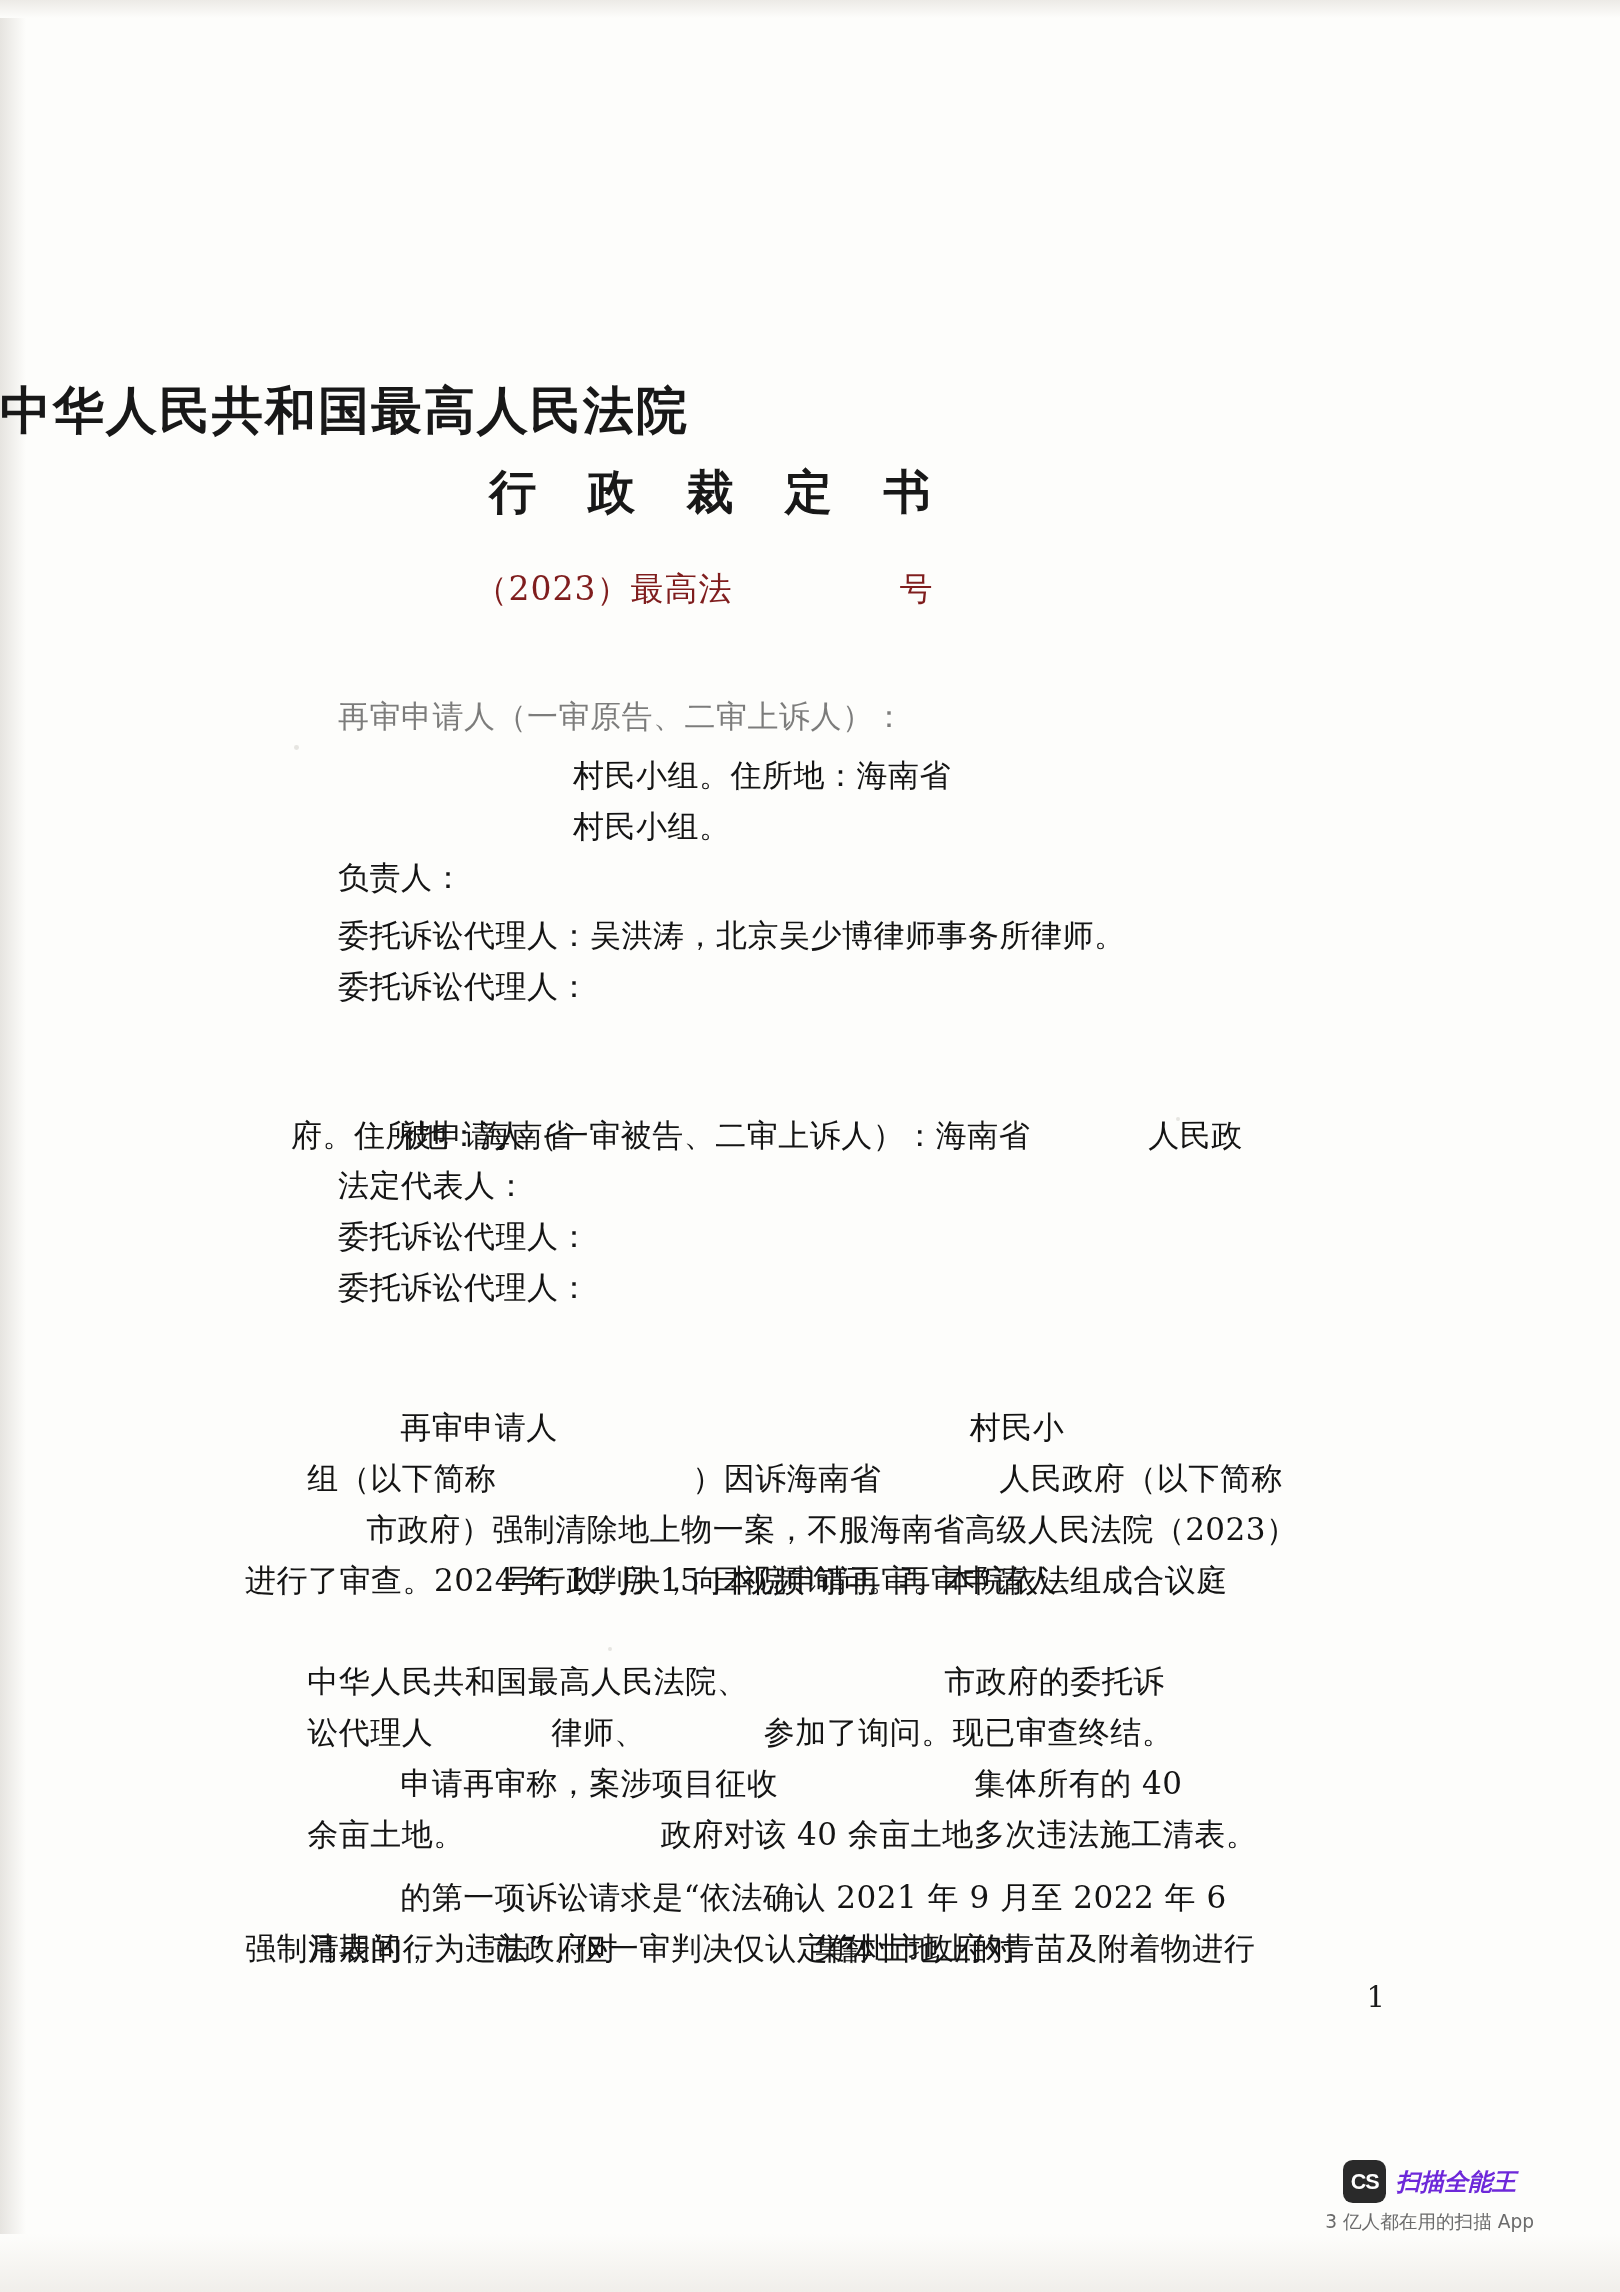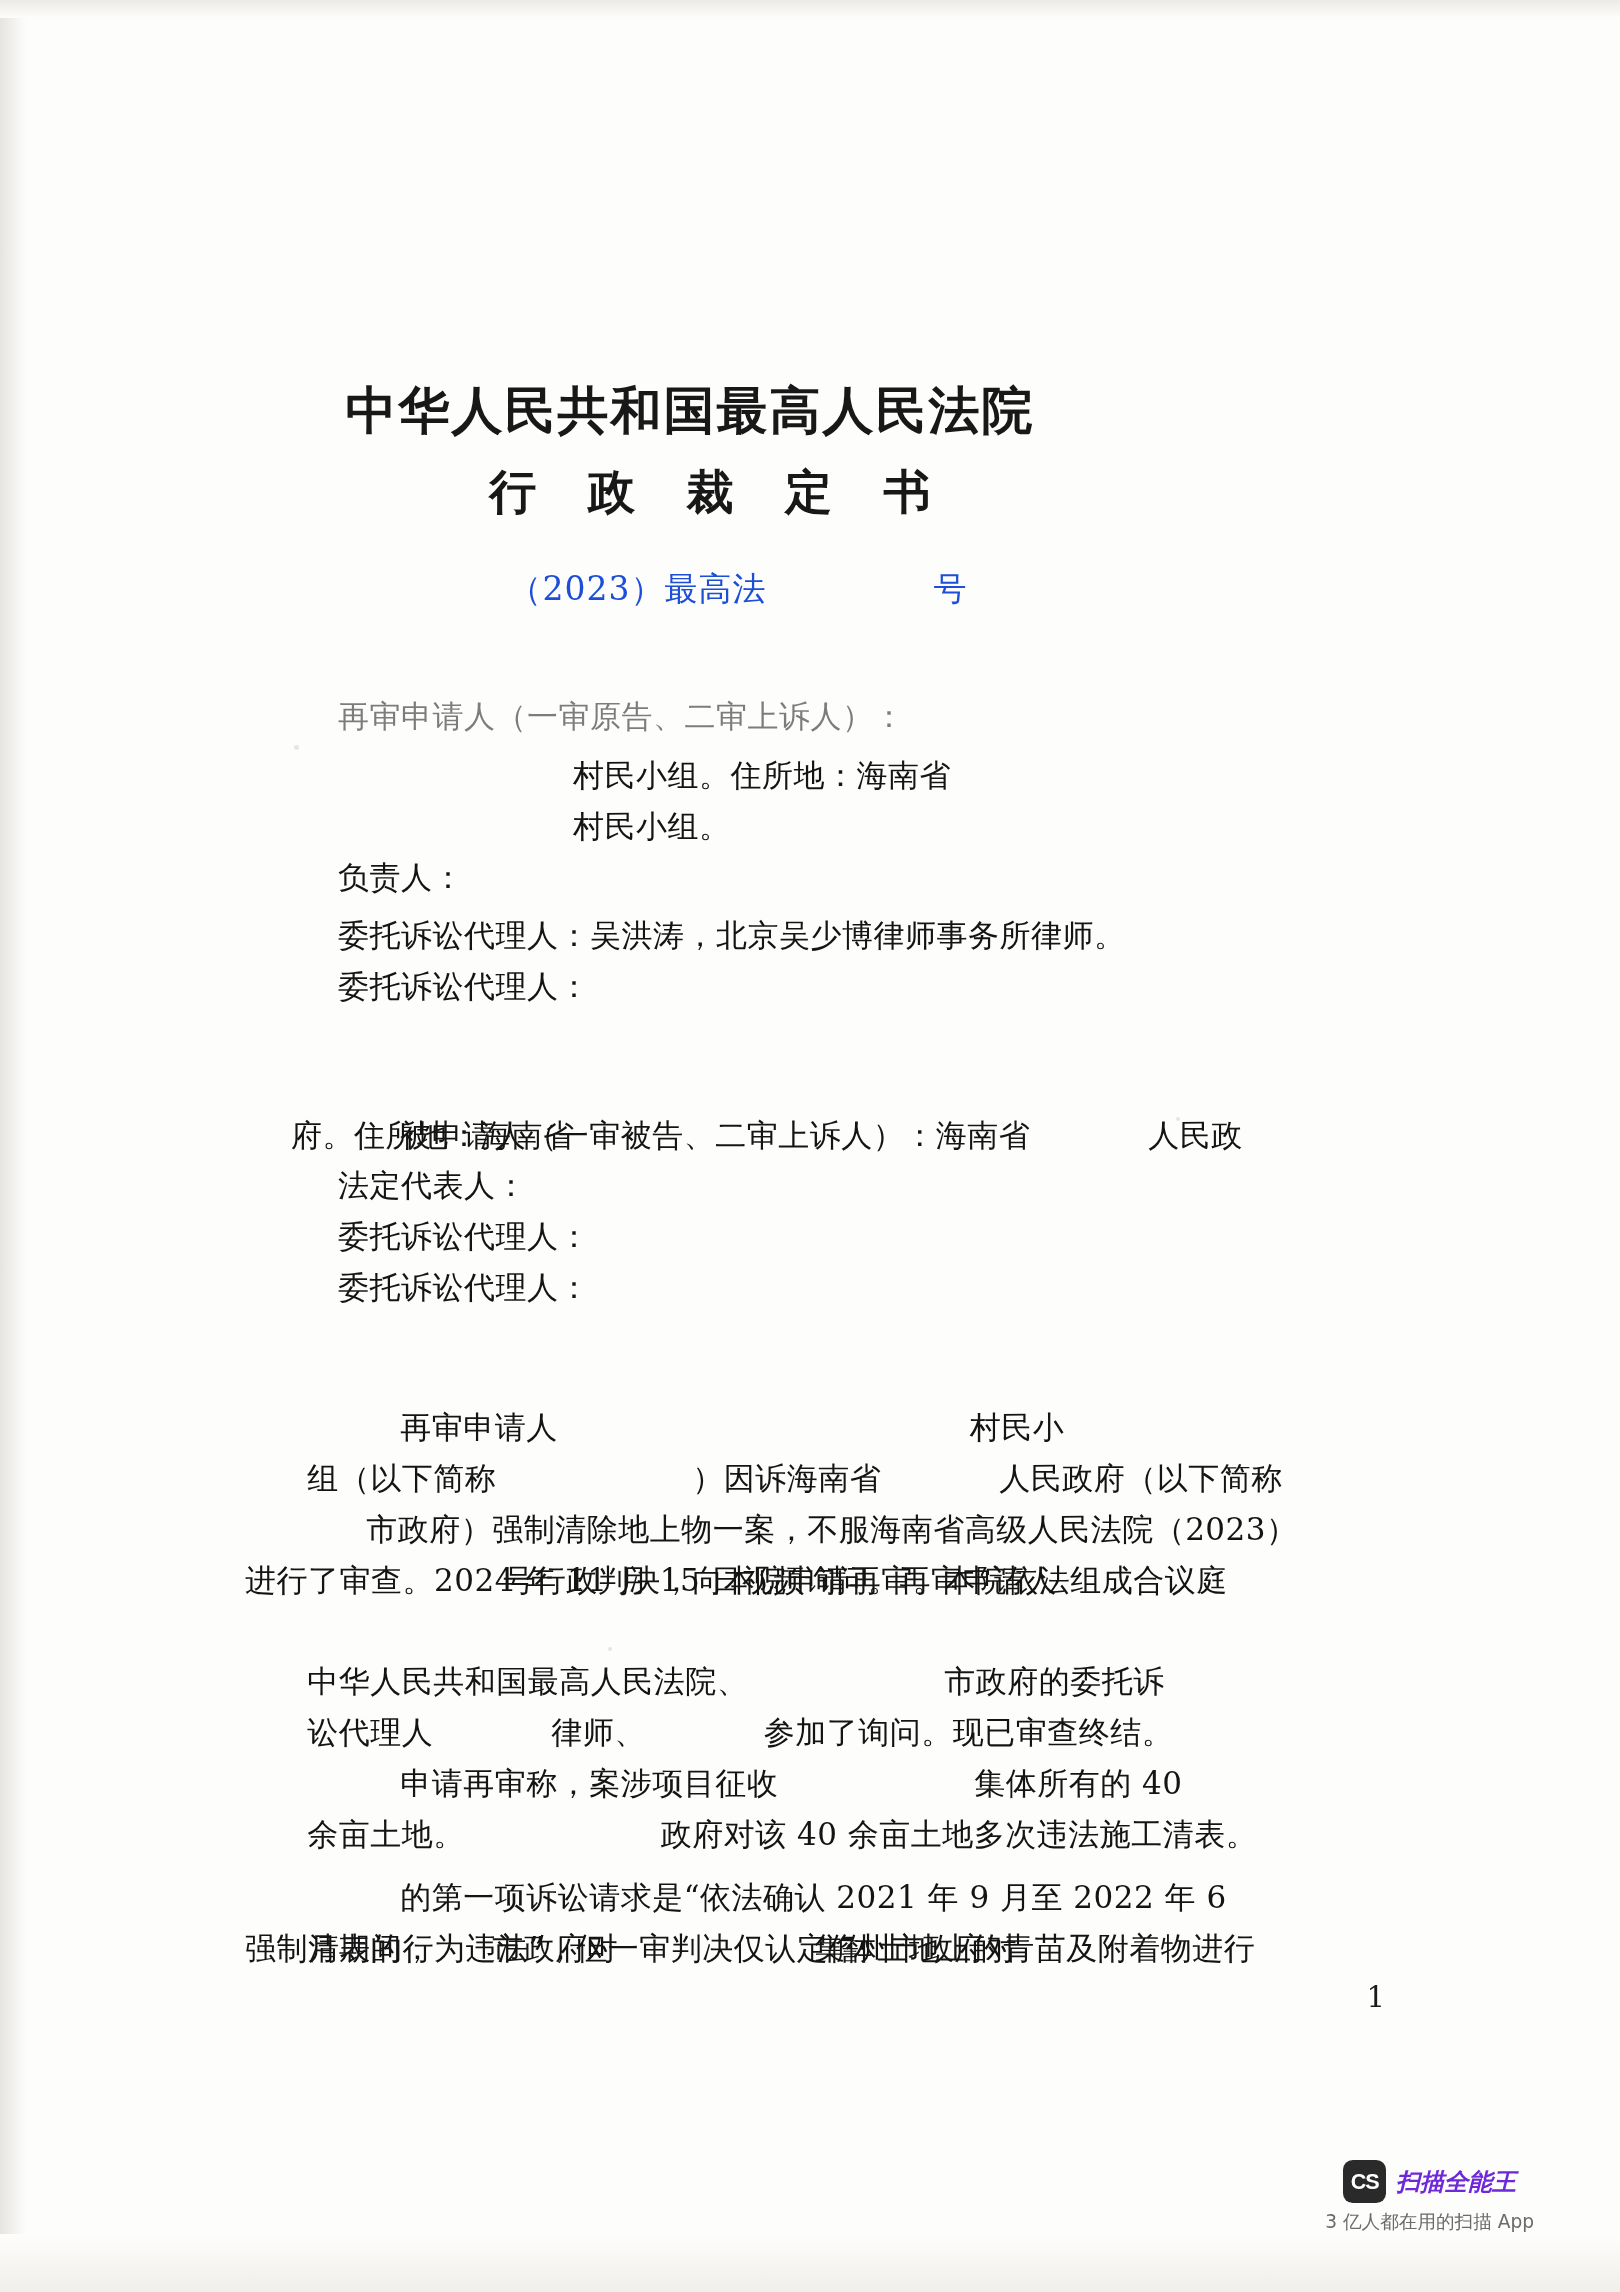--- a/index.html
+++ b/index.html
@@ -46,21 +46,21 @@
     top: 0;
     width: 1620px;
     height: 2293px;
   }
 
   .title-main {
     position: absolute;
     left: 0;
     top: 377px;
     width: 1380px;
-    text-align: center;
+    text-align: left;
     font-family: "DejaVu Serif", serif;
     font-weight: bold;
     font-size: 51px;
     letter-spacing: 2px;
     color: #181818;
   }
   .title-sub {
     position: absolute;
     left: 0;
     top: 461px;
@@ -75,22 +75,21 @@
   }
   .case-number {
     position: absolute;
     left: 0;
     top: 567px;
     width: 1408px;
     text-align: center;
     font-family: "DejaVu Serif", serif;
     font-size: 33px;
     letter-spacing: 1px;
-    color: #1d4ed8;
-    margin-left: 34px;
+    color: #7f1d1d;
   }
   .case-number .gap {
     display: inline-block;
     width: 167px;
   }
 
   .para {
     position: absolute;
     font-family: "DejaVu Serif", serif;
     font-size: 31px;

